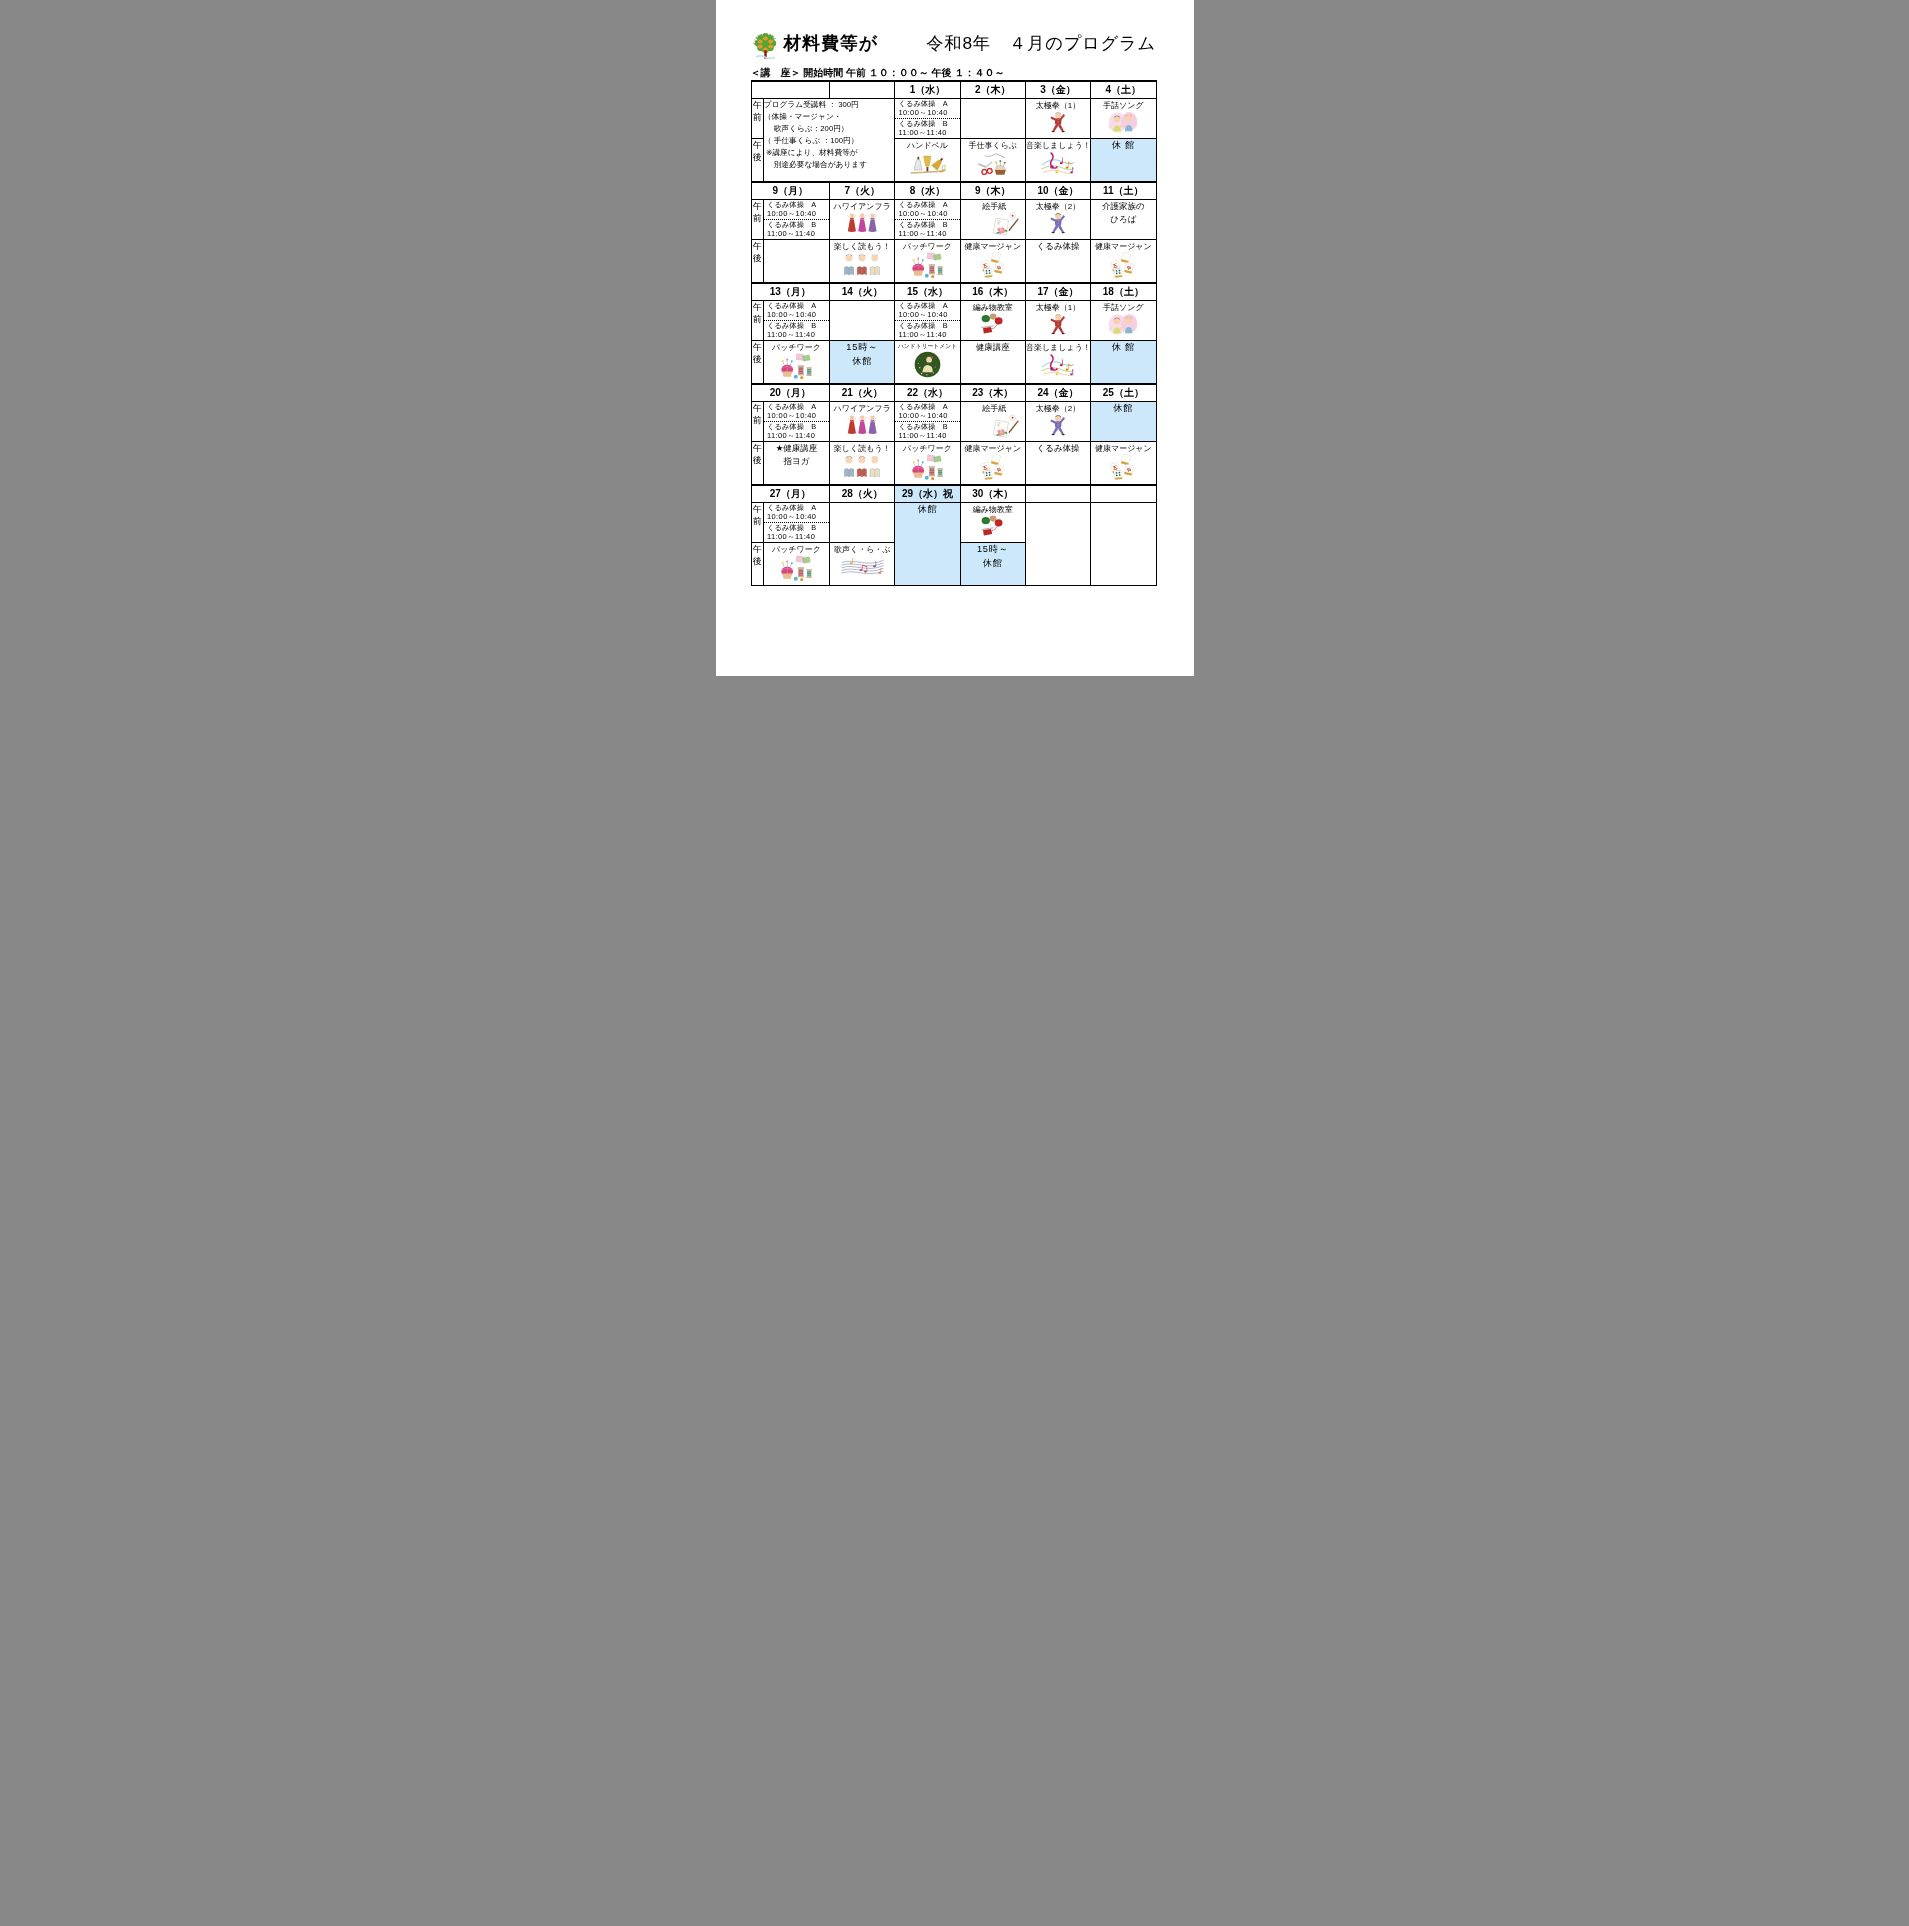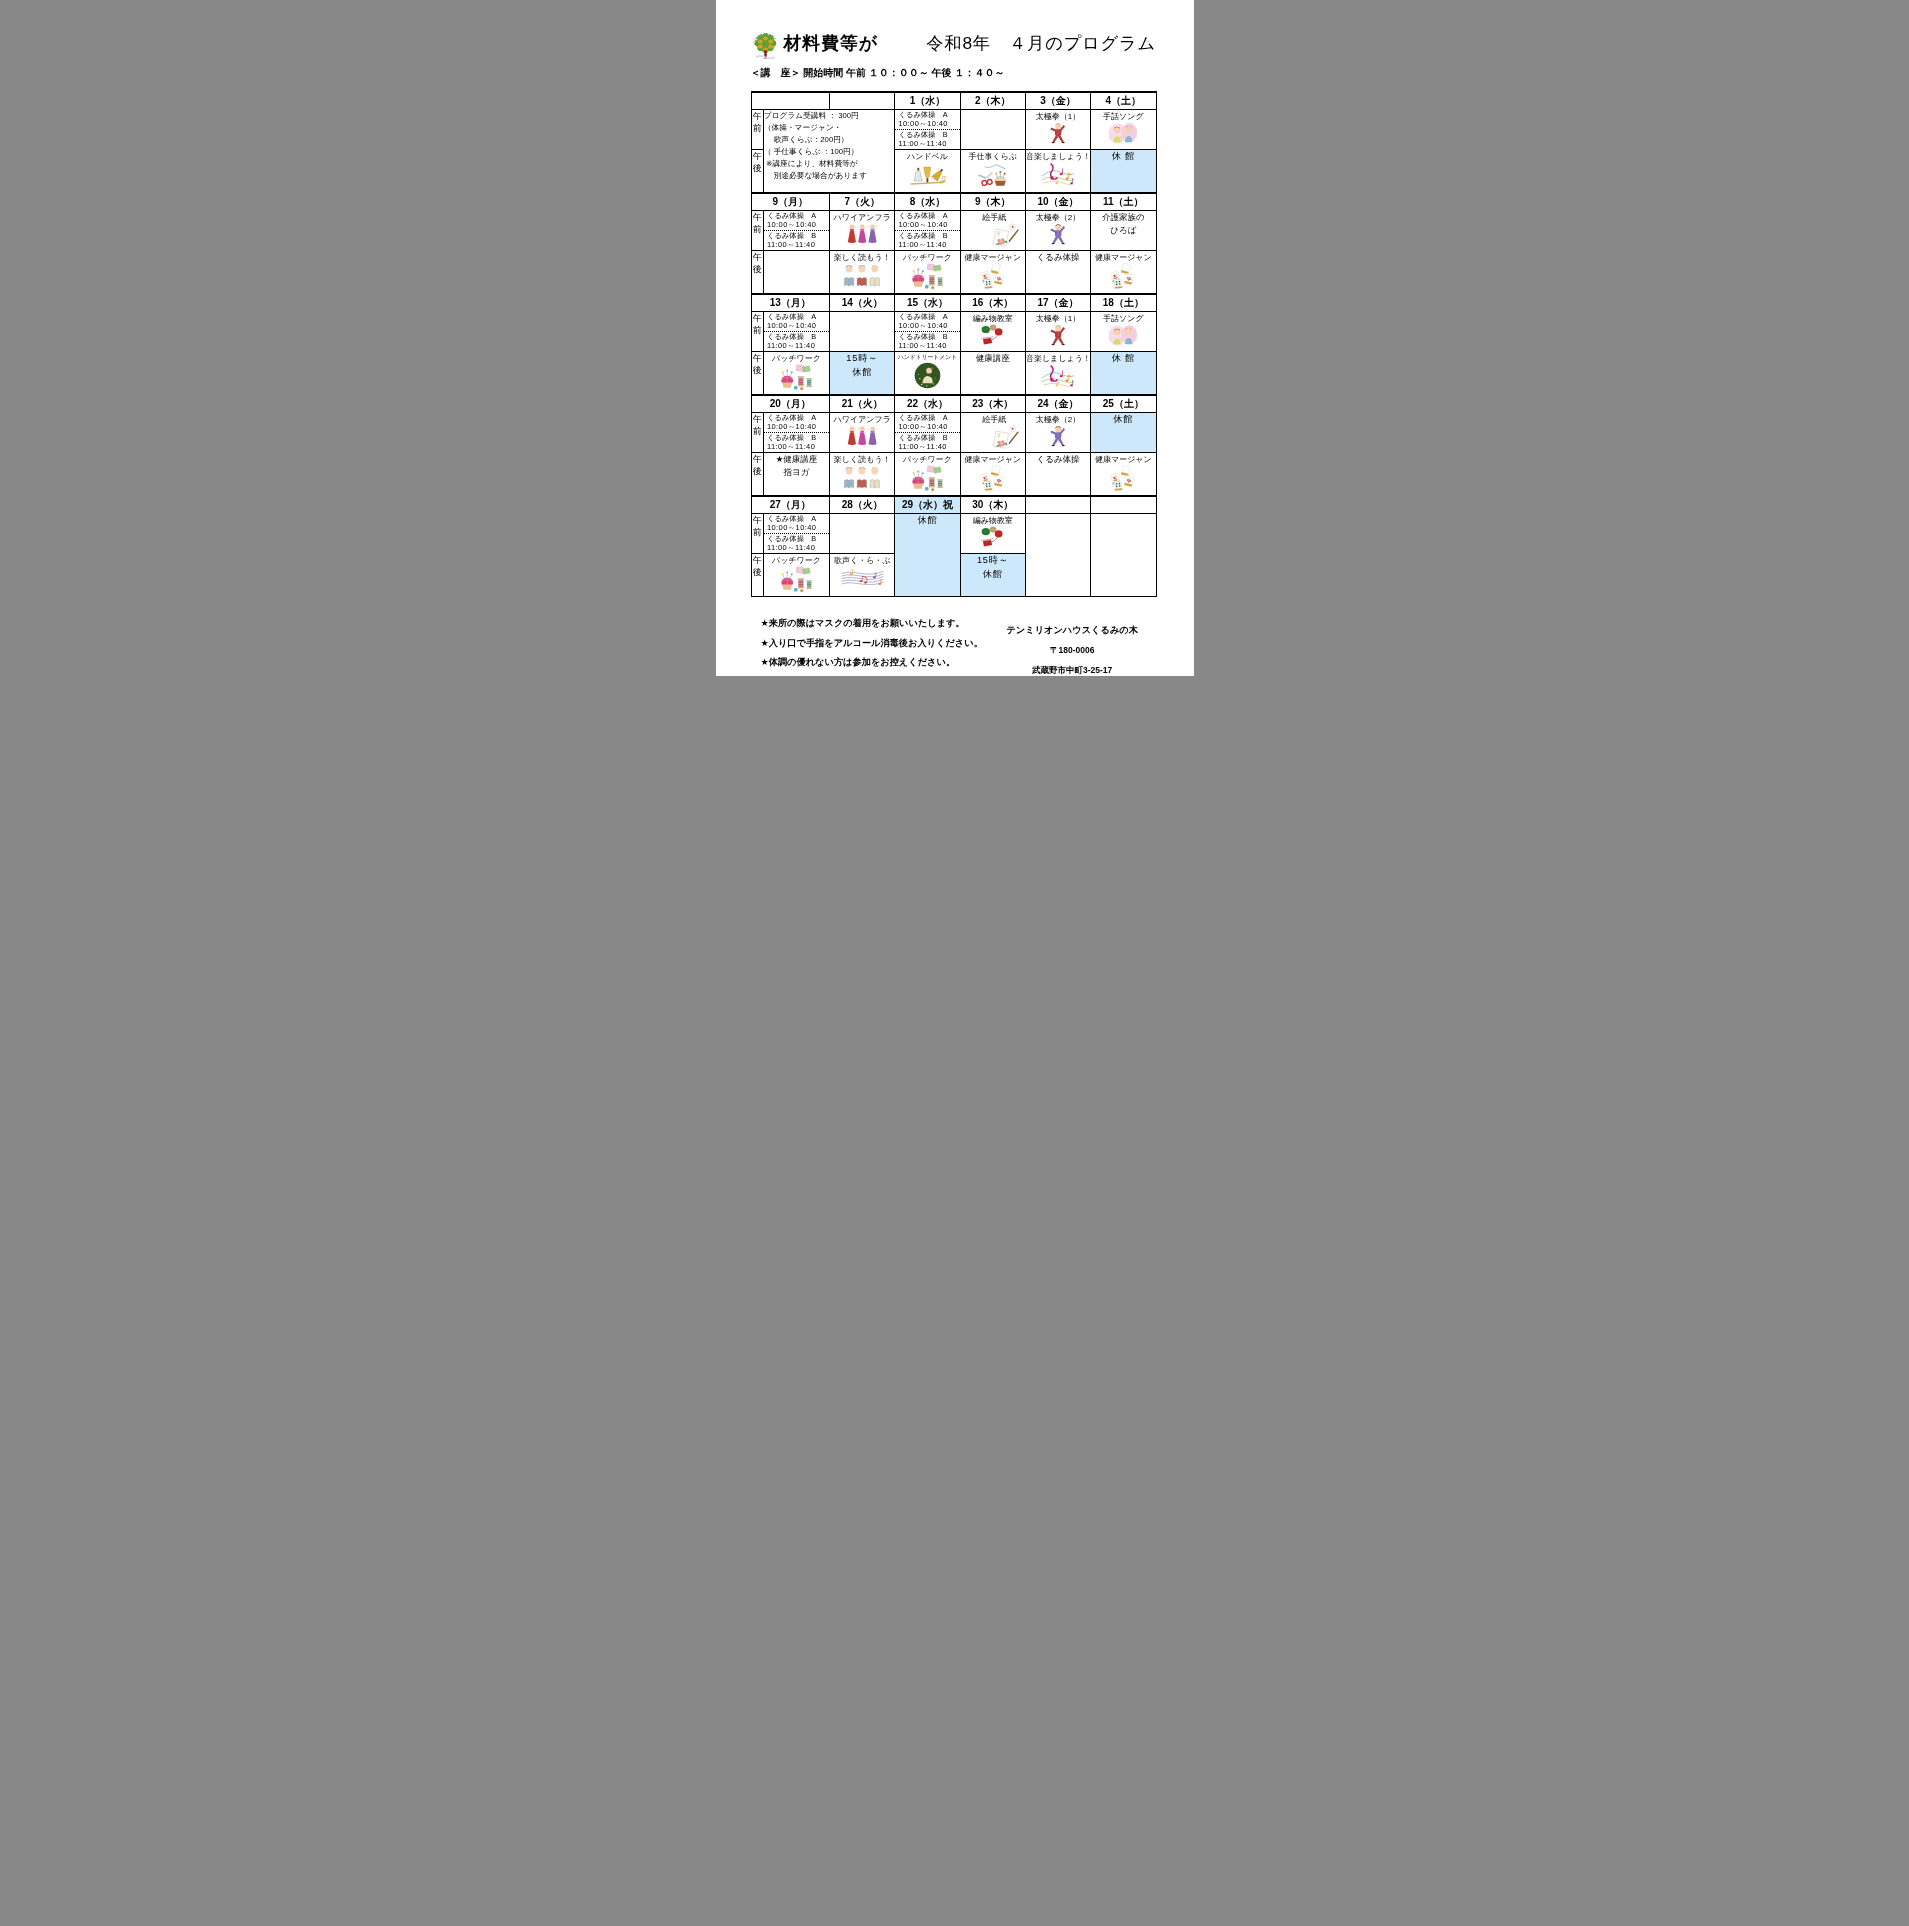--- a/index.html
+++ b/index.html
@@ -9,21 +9,21 @@
 
   
   .header-row{display:flex;align-items:center;}
   .logo{width:29px;height:34px;flex:0 0 auto;}
   .logo svg{width:29px;height:34px;display:block;}
   .club-name{font-size:17.7px;font-weight:bold;letter-spacing:1.2px;margin-left:3.9px;white-space:nowrap;}
   .program-title{font-size:17.3px;font-weight:normal;letter-spacing:0.8px;margin-left:48px;white-space:nowrap;}
   .subtitle{font-size:10px;font-weight:bold;margin-top:6.2px;letter-spacing:0px;white-space:nowrap;}
 
   
-  table.cal{border-collapse:collapse;table-layout:fixed;margin-top:11px;width:406px;border:1.5px solid #000;}
+  table.cal{border-collapse:collapse;table-layout:fixed;margin-top:0;width:406px;border:1.5px solid #000;}
   table.cal td{border:1px solid #000;padding:0;vertical-align:top;overflow:hidden;
                font-family:"Liberation Sans","DejaVu Sans",sans-serif;}
   tr.hdr td{border-top:2.3px solid #000;border-bottom:1.9px solid #000;font-size:10px;font-weight:600;
             text-align:center;height:16px;vertical-align:middle;line-height:1;}
   tr.morning td{height:37px;}
   tr.afternoon td{height:42px;border-top:0;}
   td.mdash{border-bottom:1.2px dotted #000;}
   td.lbl{word-break:break-all;text-align:center;vertical-align:middle;font-size:8.9px;line-height:1.35;padding:0 0.8px;}
 
   td.notice{padding:3.1px 0.8px 0 4.6px;}
@@ -1004,28 +1004,15 @@
             </div>
           </td>
           <td class="closed" style="background: rgb(204, 232, 250);">
             <div>15時～</div>
             <div>休館</div>
           </td>
         </tr>
       </tbody>
   </table>
 
-  <div class="footer">
-    <div class="notes">
-      <div>★来所の際はマスクの着用をお願いいたします。</div>
-      <div>★入り口で手指をアルコール消毒後お入りください。</div>
-      <div>★体調の優れない方は参加をお控えください。</div>
-    </div>
-    <div class="contact">
-      <div class="name">テンミリオンハウスくるみの木</div>
-      <div class="postal">〒180-0006</div>
-      <div class="addr">武蔵野市中町3-25-17</div>
-
-    </div>
-  </div>
 
 </div>
 
 
 </body></html>

